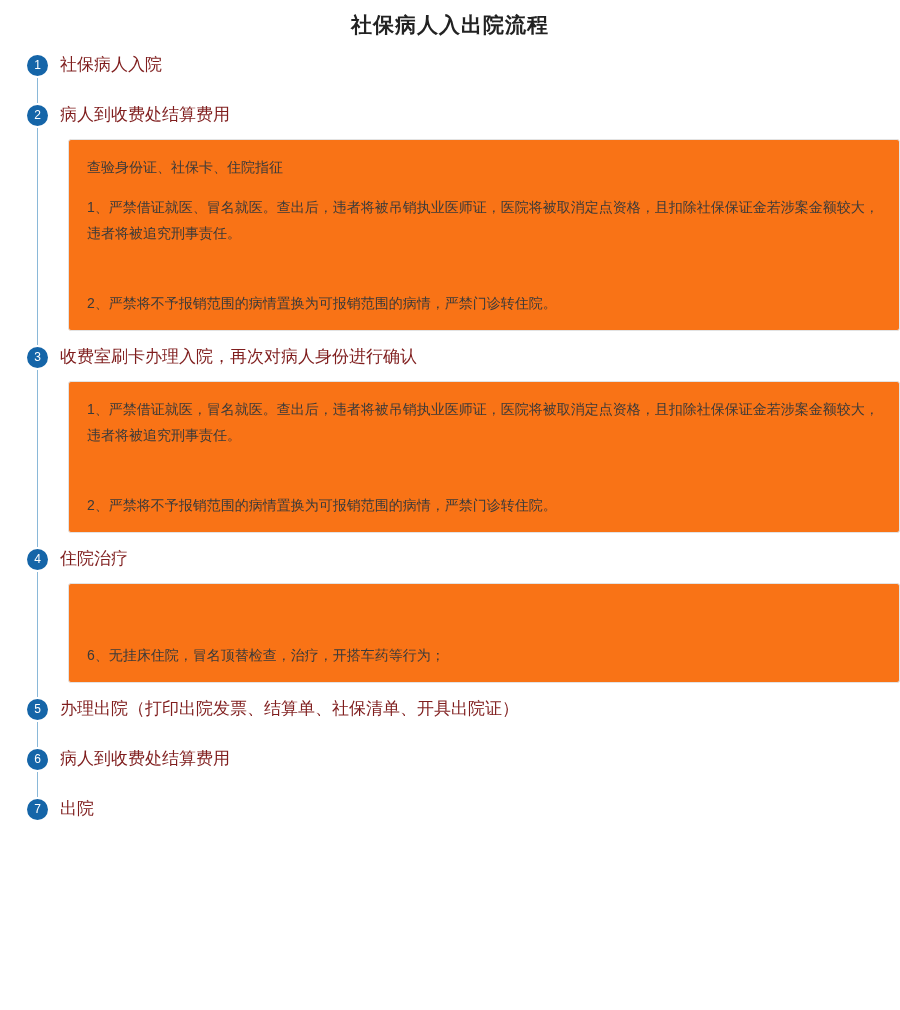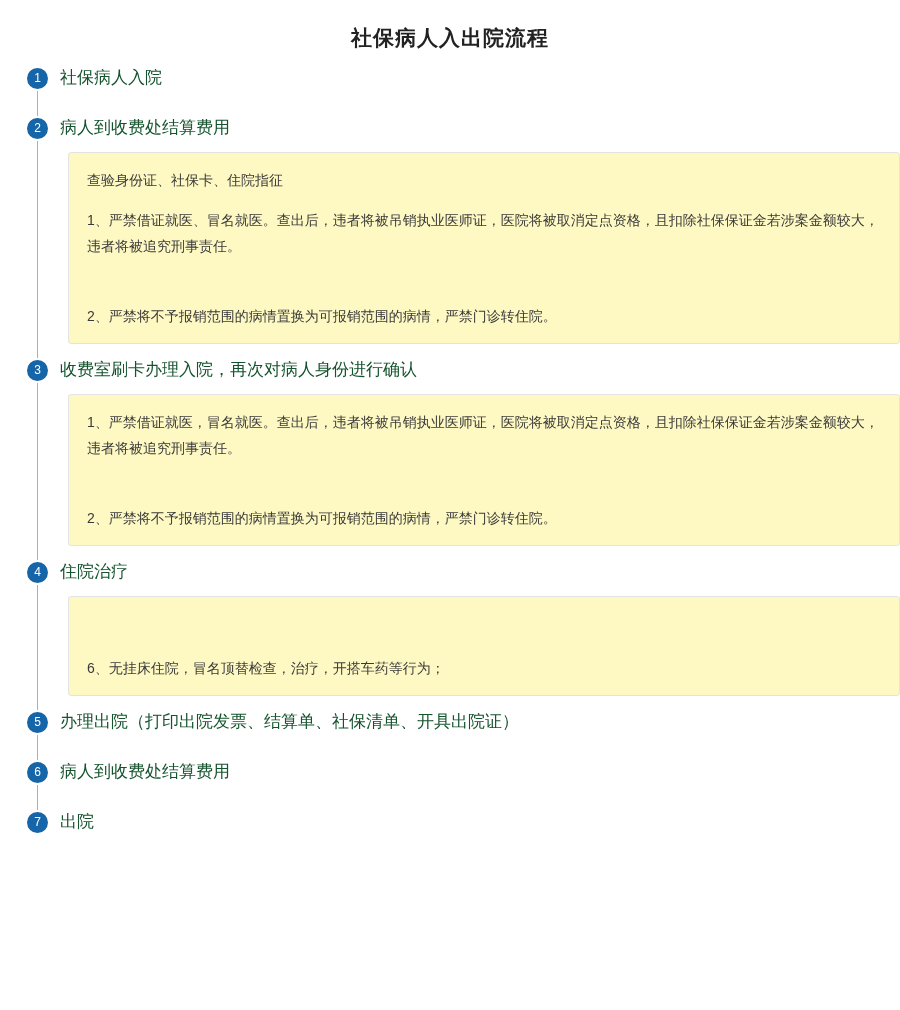--- a/index.html
+++ b/index.html
@@ -13,21 +13,21 @@
     font-family: "Liberation Sans", "DejaVu Sans", sans-serif;
     color: #333;
     position: relative;
     overflow: hidden;
   }
   .page-title {
     text-align: center;
     font-size: 21px;
     font-weight: bold;
     color: #222;
-    padding-top: 24px;
+    padding-top: 11px;
     margin: 0 0 14px 0;
     letter-spacing: 1px;
   }
   .flow {
     position: relative;
     margin-left: 20px;
     padding-left: 0;
   }
   .spine {
     position: absolute;
@@ -52,29 +52,29 @@
     background: #1565a8;
     color: #fff;
     font-size: 12px;
     line-height: 21px;
     text-align: center;
     font-family: "Liberation Sans", sans-serif;
     box-shadow: 0 0 0 2px #ffffff;
   }
   .step-label {
     font-size: 17px;
-    color: #14532d;
+    color: #7f1d1d;
     line-height: 24px;
     padding-bottom: 4px;
     display: block;
     margin-top: 12px;
   }
   .panel {
     border: 1px solid #e3e3e3;
-    background: #fef9c3;
+    background: #f97316;
     border-radius: 3px;
     margin: 8px 0 14px 8px;
     padding: 14px 18px 12px 18px;
     max-width: 820px;
   }
   .panel p {
     margin: 0 0 14px 0;
     font-size: 14px;
     line-height: 26px;
     color: #3a3a3a;

